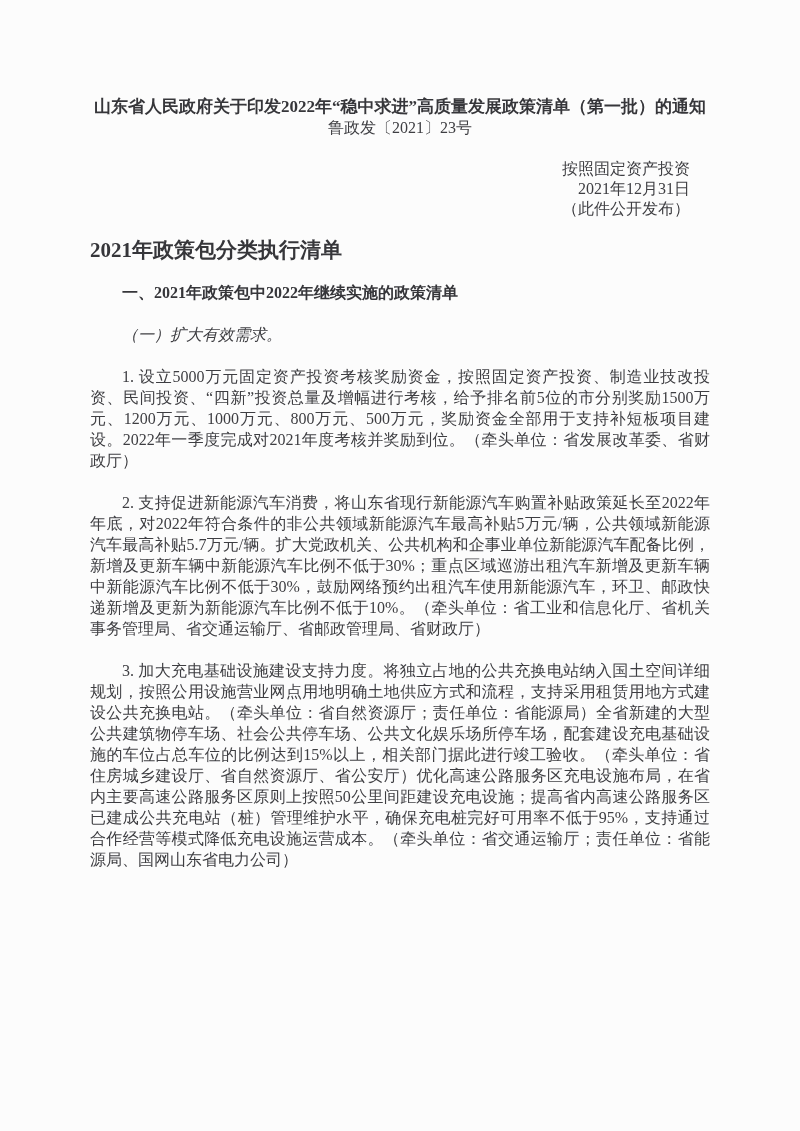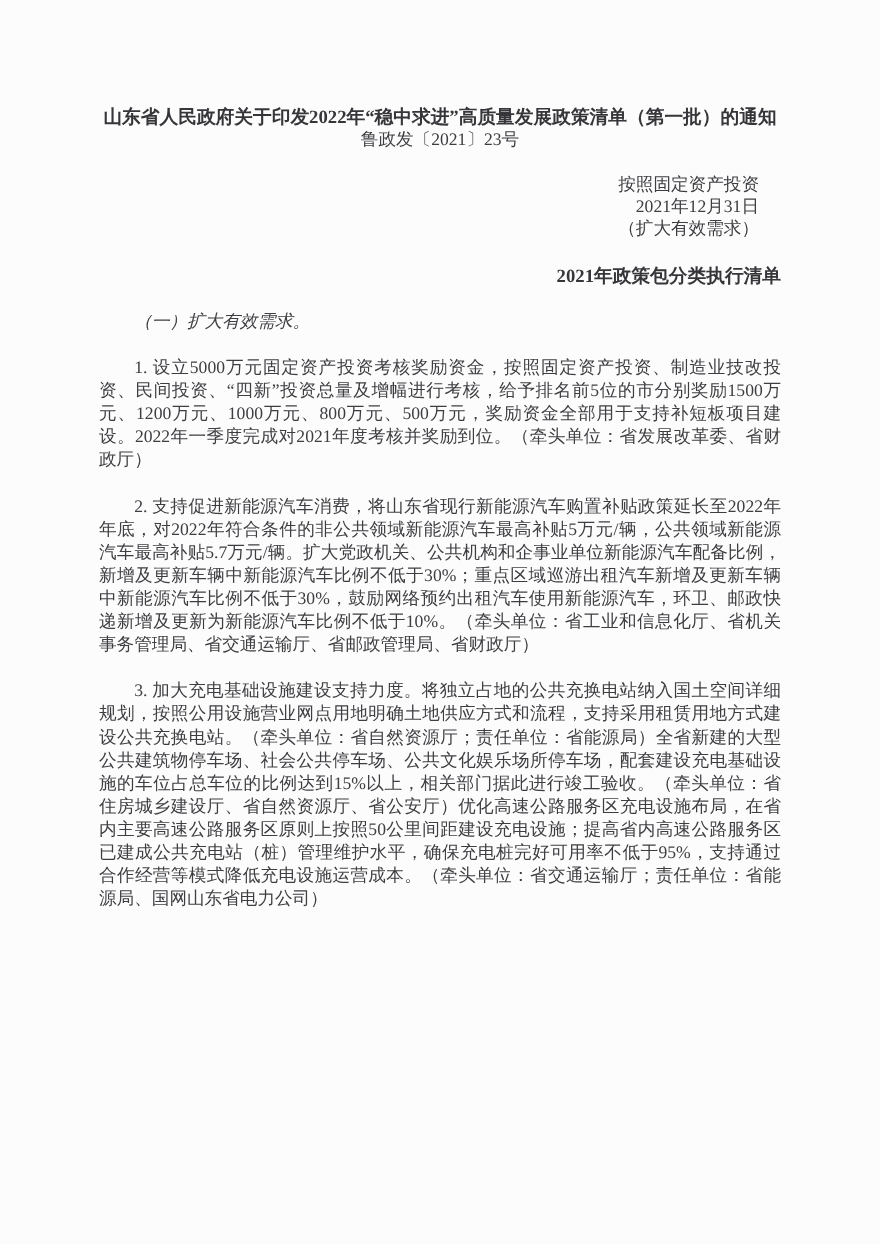--- a/index.html
+++ b/index.html
@@ -47,24 +47,24 @@
   }
   .signature {
     margin: 21px 0 0 0;
     line-height: 20px;
     text-align: right;
     padding-right: 20px;
   }
   .signature div { margin: 0; }
   .list-title {
     margin: 21px 0 0 0;
-    font-size: 17px;
+    font-size: 21px;
     font-weight: 700;
     line-height: 21px;
-    text-align: right;
+    text-align: left;
     color: #36363a;
   }
   .section-heading {
     margin: 21px 0 0 0;
     font-size: 16px;
     font-weight: 700;
     line-height: 21px;
     text-indent: 2em;
     color: #36363a;
   }
@@ -86,25 +86,26 @@
 
     <h1 class="doc-title">山东省人民政府关于印发2022年“稳中求进”高质量发展政策清单（第一批）的通知</h1>
 
     <div class="doc-number">鲁政发〔2021〕23号</div>
 
 
 
     <div class="signature">
       <div>按照固定资产投资</div>
       <div>2021年12月31日</div>
-      <div>（扩大有效需求）</div>
+      <div>（此件公开发布）</div>
     </div>
 
     <h2 class="list-title">2021年政策包分类执行清单</h2>
 
+    <h3 class="section-heading">一、2021年政策包中2022年继续实施的政策清单</h3>
 
     <p class="subsection-heading">（一）扩大有效需求。</p>
 
     <p class="item">1. 设立5000万元固定资产投资考核奖励资金，按照固定资产投资、制造业技改投资、民间投资、“四新”投资总量及增幅进行考核，给予排名前5位的市分别奖励1500万元、1200万元、1000万元、800万元、500万元，奖励资金全部用于支持补短板项目建设。2022年一季度完成对2021年度考核并奖励到位。（牵头单位：省发展改革委、省财政厅）</p>
 
     <p class="item">2. 支持促进新能源汽车消费，将山东省现行新能源汽车购置补贴政策延长至2022年年底，对2022年符合条件的非公共领域新能源汽车最高补贴5万元/辆，公共领域新能源汽车最高补贴5.7万元/辆。扩大党政机关、公共机构和企事业单位新能源汽车配备比例，新增及更新车辆中新能源汽车比例不低于30%；重点区域巡游出租汽车新增及更新车辆中新能源汽车比例不低于30%，鼓励网络预约出租汽车使用新能源汽车，环卫、邮政快递新增及更新为新能源汽车比例不低于10%。（牵头单位：省工业和信息化厅、省机关事务管理局、省交通运输厅、省邮政管理局、省财政厅）</p>
 
     <p class="item">3. 加大充电基础设施建设支持力度。将独立占地的公共充换电站纳入国土空间详细规划，按照公用设施营业网点用地明确土地供应方式和流程，支持采用租赁用地方式建设公共充换电站。（牵头单位：省自然资源厅；责任单位：省能源局）全省新建的大型公共建筑物停车场、社会公共停车场、公共文化娱乐场所停车场，配套建设充电基础设施的车位占总车位的比例达到15%以上，相关部门据此进行竣工验收。（牵头单位：省住房城乡建设厅、省自然资源厅、省公安厅）优化高速公路服务区充电设施布局，在省内主要高速公路服务区原则上按照50公里间距建设充电设施；提高省内高速公路服务区已建成公共充电站（桩）管理维护水平，确保充电桩完好可用率不低于95%，支持通过合作经营等模式降低充电设施运营成本。（牵头单位：省交通运输厅；责任单位：省能源局、国网山东省电力公司）</p>
 
   </div>

